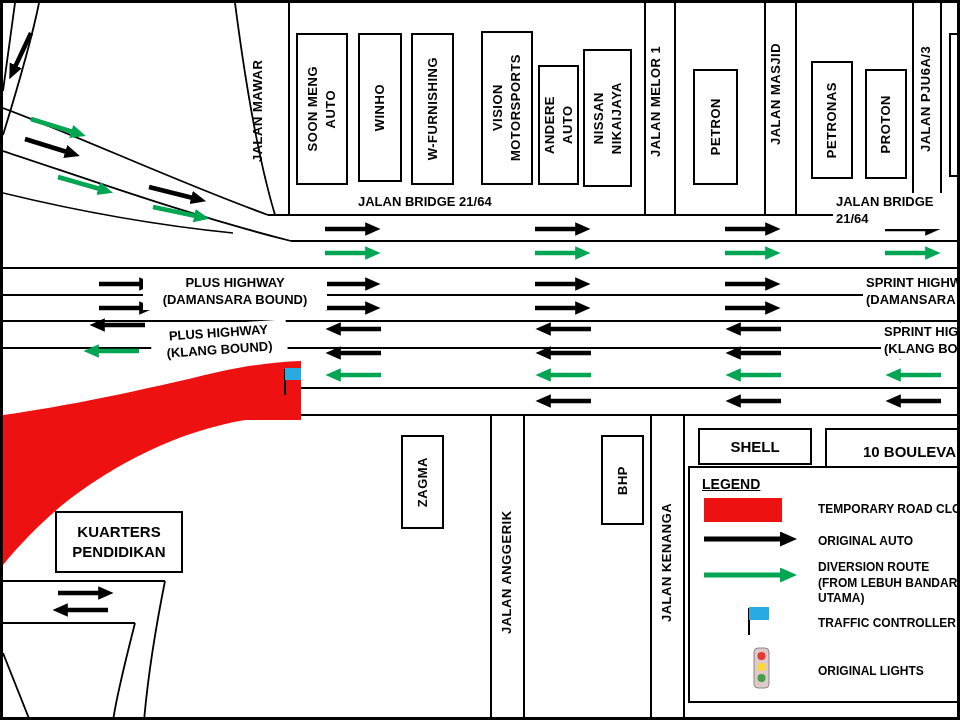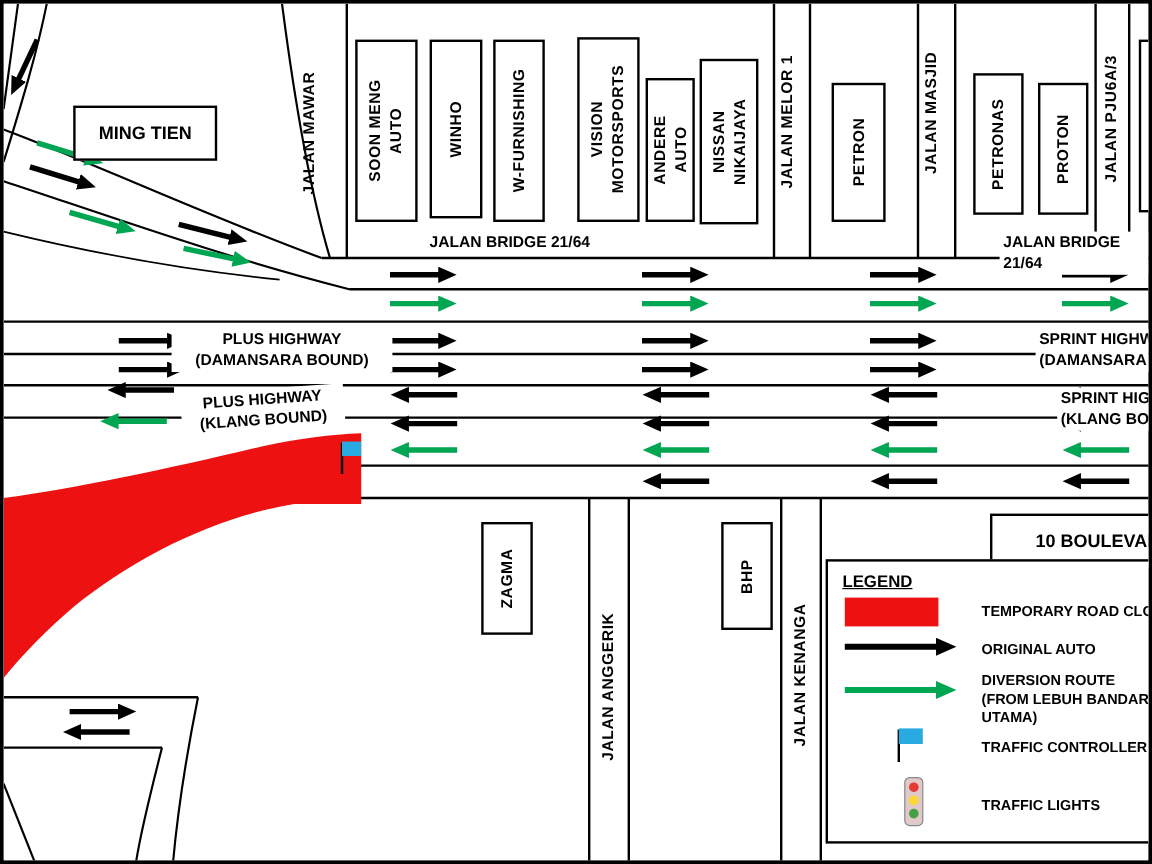--- a/index.html
+++ b/index.html
@@ -124,23 +124,20 @@
       <line x1="55" y1="174" x2="97" y2="186" marker-end="url(#mg)"></line>
       <line x1="150" y1="204" x2="193" y2="213" marker-end="url(#mg)"></line>
     </g>
 
     <g>
       <line x1="282" y1="366" x2="282" y2="392" stroke="#000" stroke-width="2"></line>
       <rect x="282" y="365" width="16" height="12" fill="#29ABE2"></rect>
     </g>
   </svg>
 
-  <div class="box big" style="left:58px;top:85px;width:116px;height:42px;">
-    <span>MING TIEN</span>
-  </div>
 
   <div class="box" style="left:293px;top:30px;width:48px;height:148px;">
     <span class="vtext">SOON MENG
 AUTO</span>
     </div>
   <div class="box" style="left:355px;top:30px;width:40px;height:145px;">
     <span class="vtext">WINHO</span>
     </div>
   <div class="box" style="left:408px;top:30px;width:39px;height:148px;">
     <span class="vtext">W-FURNISHING</span>
@@ -186,23 +183,29 @@
 (DAMANSARA BOUND)</div>
   <div class="hlabel" style="left:878px;top:320px;width:160px;">SPRINT HIGHWAY
 (KLANG BOUND)</div>
 
   <div class="box" style="left:398px;top:432px;width:39px;height:90px;">
     <span class="vtext">ZAGMA</span>
     </div>
   <div class="box" style="left:598px;top:432px;width:39px;height:86px;">
     <span class="vtext">BHP</span>
     </div>
+  <div class="box big" style="left:695px;top:425px;width:110px;height:33px;">
+    <span>SHELL</span>
+    </div>
   <div class="box big" style="left:822px;top:425px;width:235px;height:47px;justify-content:flex-start;padding-left:36px;box-sizing:border-box;">
     <span>10 BOULEVARD</span>
     </div>
+  <div class="box big" style="left:52px;top:508px;width:124px;height:58px;white-space:pre-line;line-height:1.35;">
+    <span style="white-space:pre-line;">KUARTERS
+PENDIDIKAN</span></div>
 
   <div id="legend" style="left:685px;top:463px;width:312px;height:233px;">
     <div class="leg-title" style="left:12px;top:8px;">LEGEND</div>
 
     <div class="swatch" style="left:14px;top:30px;width:78px;height:24px;"></div>
     <div class="leg-label" style="left:128px;top:34px;">TEMPORARY ROAD CLOSURE</div>
 
     <svg class="abs" style="left:12px;top:62px;" width="100" height="18">
       <line x1="2" y1="9" x2="80" y2="9" stroke="#000" stroke-width="5" marker-end="url(#mb)"></line>
     </svg>
@@ -219,16 +222,16 @@
       <rect x="7" y="3" width="20" height="13" fill="#29ABE2"></rect>
     </svg>
     <div class="leg-label" style="left:128px;top:148px;">TRAFFIC CONTROLLER</div>
 
     <svg class="abs" style="left:62px;top:178px;" width="20" height="46">
       <rect x="2" y="2" width="15" height="40" rx="4" fill="#e0c9c9" stroke="#888" stroke-width="1"></rect>
       <circle cx="9.5" cy="10" r="4" fill="#e53935"></circle>
       <circle cx="9.5" cy="21" r="4" fill="#fdd835"></circle>
       <circle cx="9.5" cy="32" r="4" fill="#43a047"></circle>
     </svg>
-    <div class="leg-label" style="left:128px;top:196px;">TRAFFIC LIGHTS</div>
+    <div class="leg-label" style="left:128px;top:196px;">ORIGINAL LIGHTS</div>
   </div>
 
 </div>
 
 </body></html>

